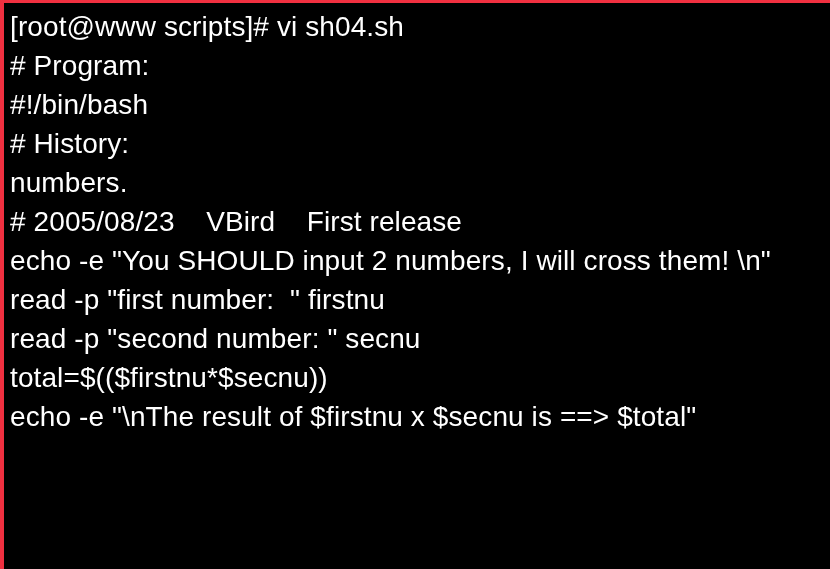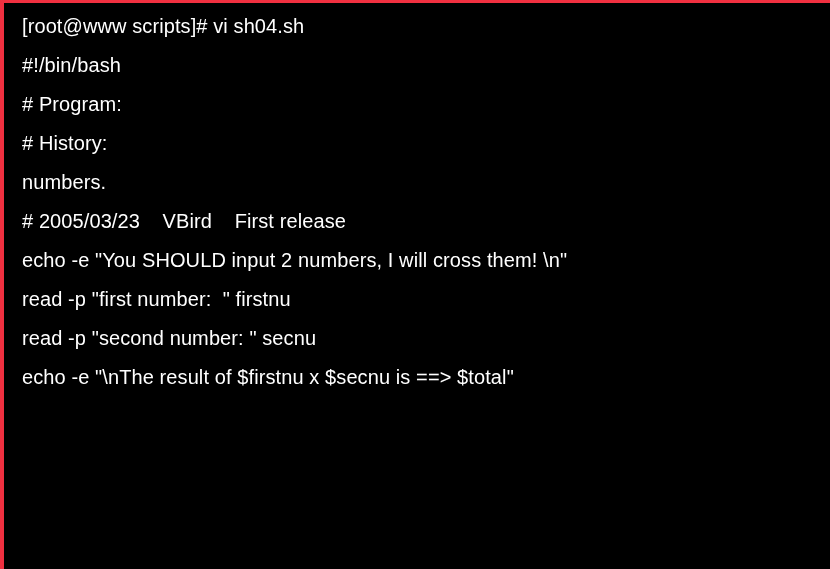--- a/index.html
+++ b/index.html
@@ -28,41 +28,41 @@
     box-sizing: border-box;
     width: 100%;
     height: 100%;
     padding: 4px 0 0 6px;
     background: #000000;
   }
   .term-line {
     display: block;
     color: #ffffff;
     font-family: "Liberation Sans", "DejaVu Sans", sans-serif;
-    font-size: 20px;
+    font-size: 28px;
     line-height: 39px;
     height: 39px;
     white-space: pre;
     letter-spacing: 0.1px;
     text-rendering: optimizeLegibility;
-    margin-left: 12px;
   }
   .term-line.wrapped-cont {
     
   }
 </style>
 </head>
 <body>
 
 <div id="terminal-window">
   <div id="terminal-screen">
       <span class="term-line">[root@www scripts]# vi sh04.sh</span>
+      <span class="term-line"># Program:</span>
       <span class="term-line">#!/bin/bash</span>
-      <span class="term-line"># Program:</span>
       <span class="term-line"># History:</span>
       <span class="term-line wrapped-cont">numbers.</span>
-      <span class="term-line"># 2005/03/23    VBird    First release</span>
+      <span class="term-line"># 2005/08/23    VBird    First release</span>
       <span class="term-line">echo -e "You SHOULD input 2 numbers, I will cross them! \n"</span>
       <span class="term-line">read -p "first number:  " firstnu</span>
       <span class="term-line">read -p "second number: " secnu</span>
+      <span class="term-line">total=$(($firstnu*$secnu))</span>
       <span class="term-line">echo -e "\nThe result of $firstnu x $secnu is ==&gt; $total"</span>
     </div>
 </div>
 
 </body></html>

